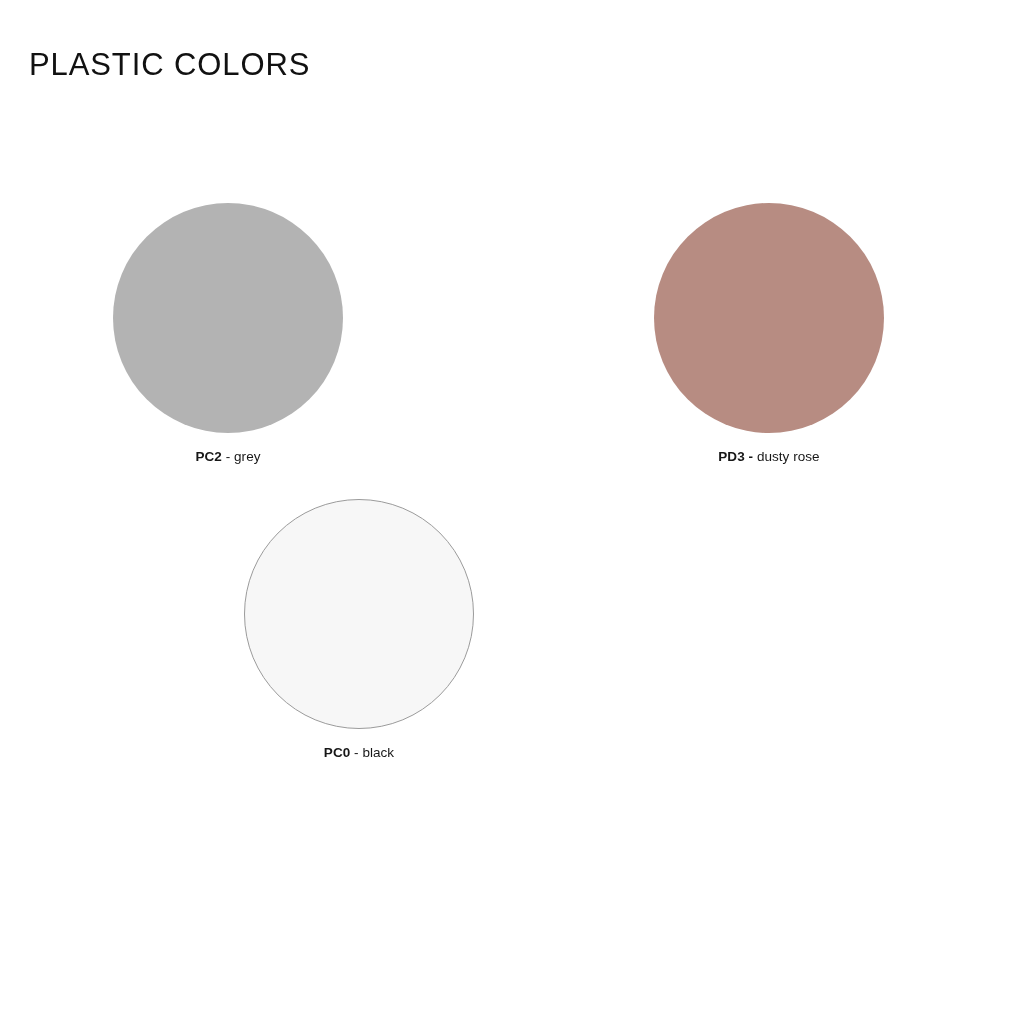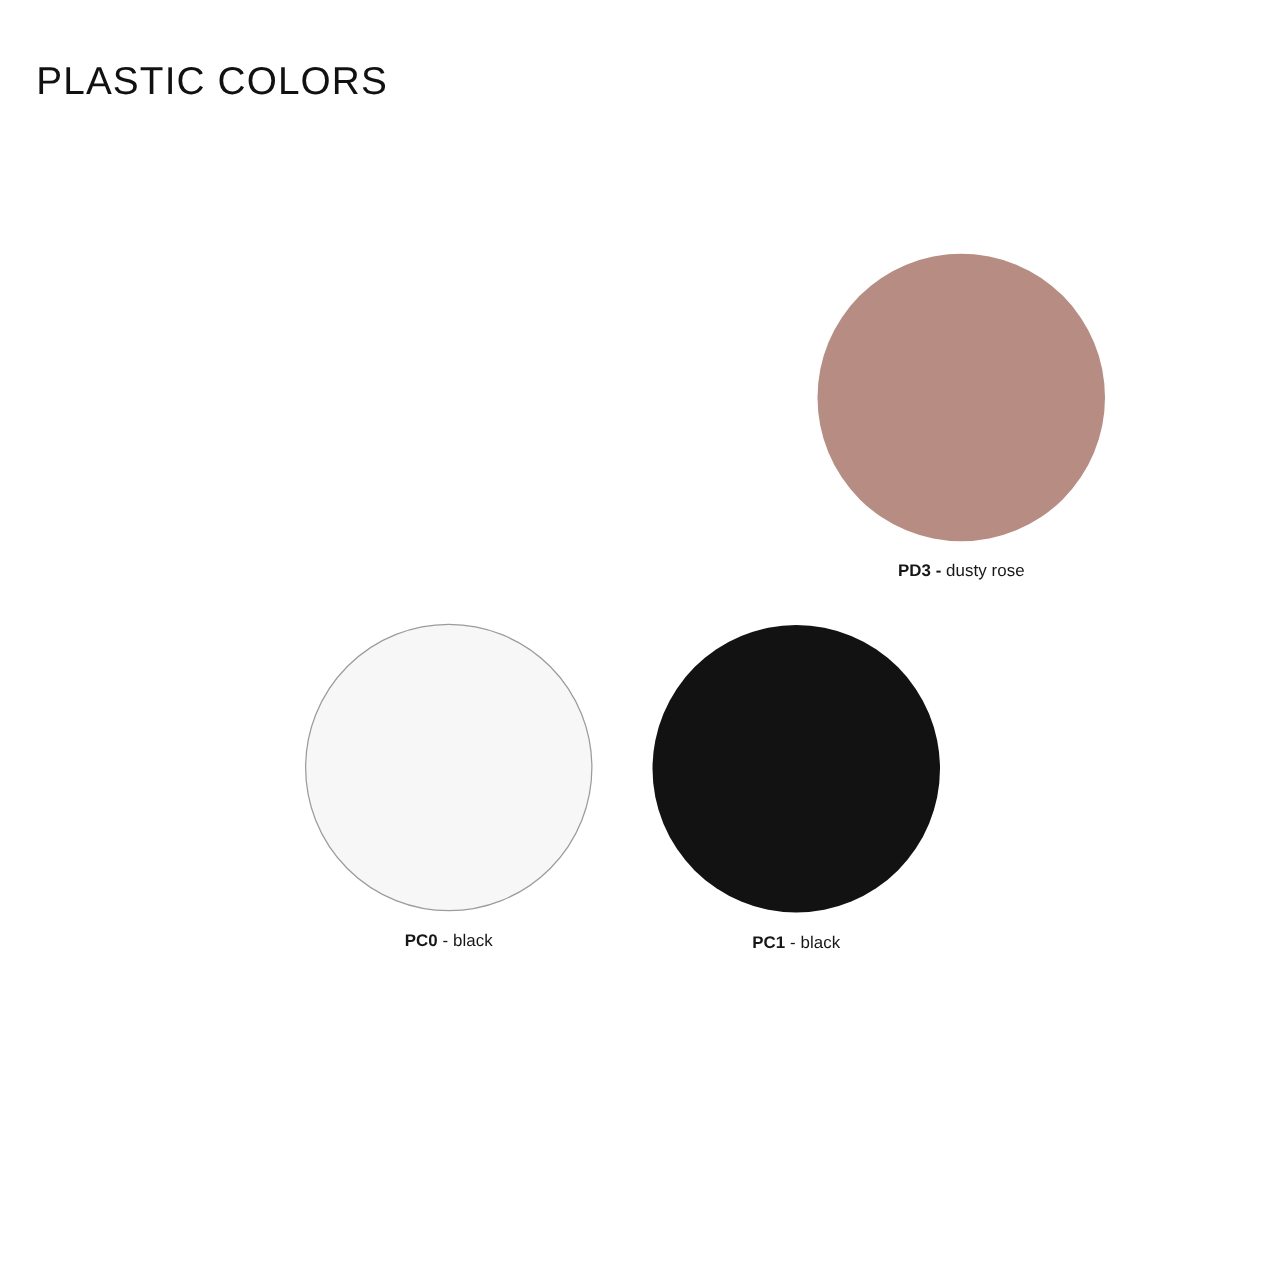--- a/index.html
+++ b/index.html
@@ -89,37 +89,37 @@
 </style>
 </head>
 <body>
 
 <div class="page" style="background: rgb(255, 255, 255); padding-left: 20px;">
 
   <h1 class="page-title">PLASTIC COLORS</h1>
 
   <div class="swatch-grid">
 
+    <div class="swatch" id="swatch-0">
+      <div class="swatch-disc" style="background: rgb(179, 179, 179);"></div>
+      <div class="swatch-label" style="color: rgb(23, 23, 23);">
+        <span class="swatch-code">PC2</span><span class="swatch-sep"> - </span><span class="swatch-name">grey</span>
+      </div>
+    </div>
 
 
     <div class="swatch" id="swatch-2">
       <div class="swatch-disc" style="background: rgb(183, 140, 130);"></div>
       <div class="swatch-label" style="color: rgb(23, 23, 23);">
         <span class="swatch-code">PD3</span><span class="swatch-sep bold"> - </span><span class="swatch-name">dusty rose</span>
       </div>
     </div>
 
     <div class="swatch" id="swatch-3">
       <div class="swatch-disc outlined" style="background: rgb(247, 247, 247); border-color: rgb(155, 155, 155);"></div>
       <div class="swatch-label" style="color: rgb(23, 23, 23);">
         <span class="swatch-code">PC0</span><span class="swatch-sep"> - </span><span class="swatch-name">black</span>
       </div>
     </div>
 
-    <div class="swatch" id="swatch-4">
-      <div class="swatch-disc" style="background: rgb(18, 18, 18);"></div>
-      <div class="swatch-label" style="color: rgb(23, 23, 23);">
-        <span class="swatch-code">PC1</span><span class="swatch-sep"> - </span><span class="swatch-name">black</span>
-      </div>
-    </div>
 
   </div>
 </div>
 
 </body></html>

